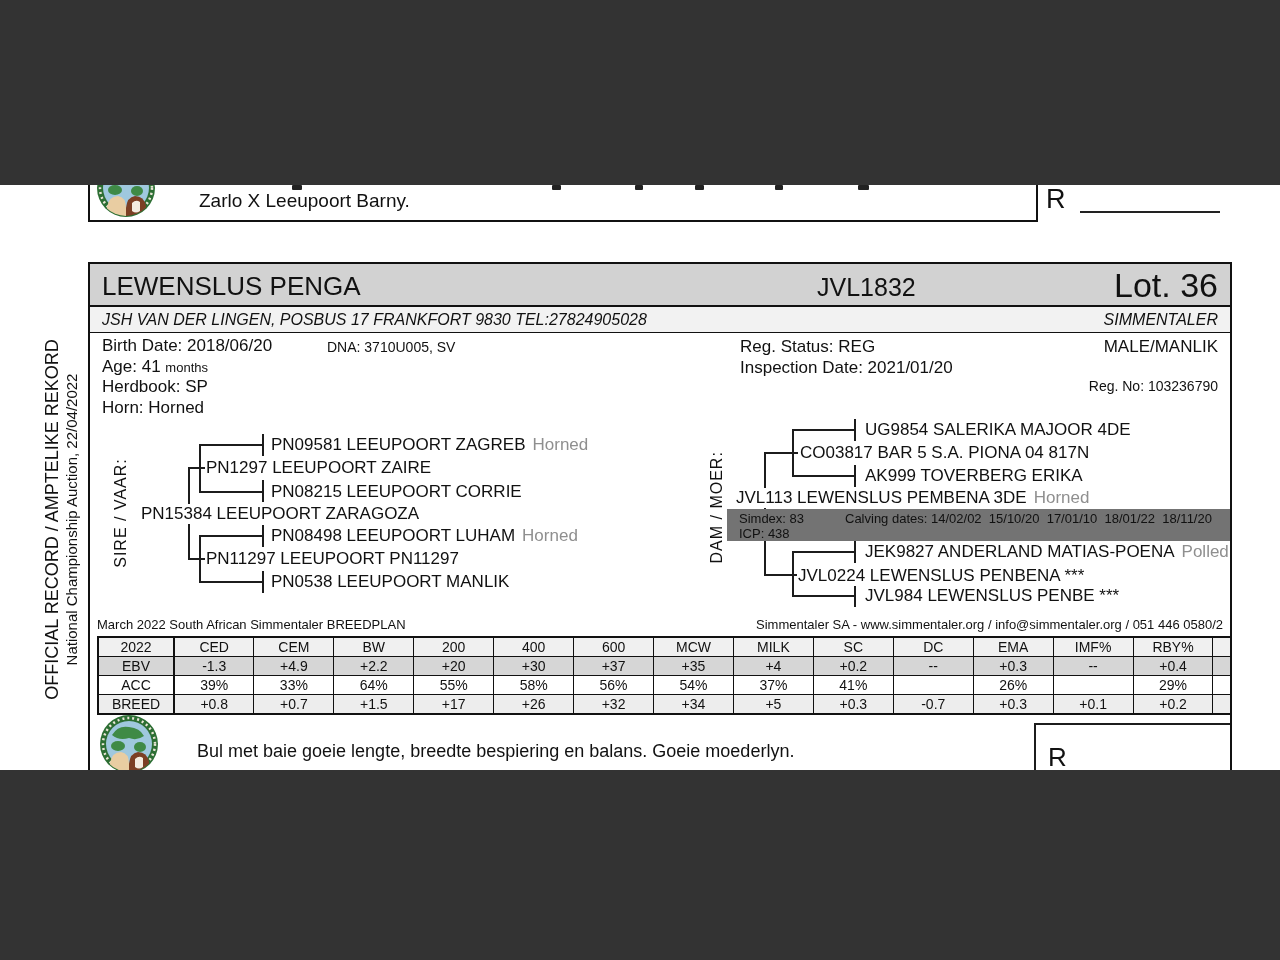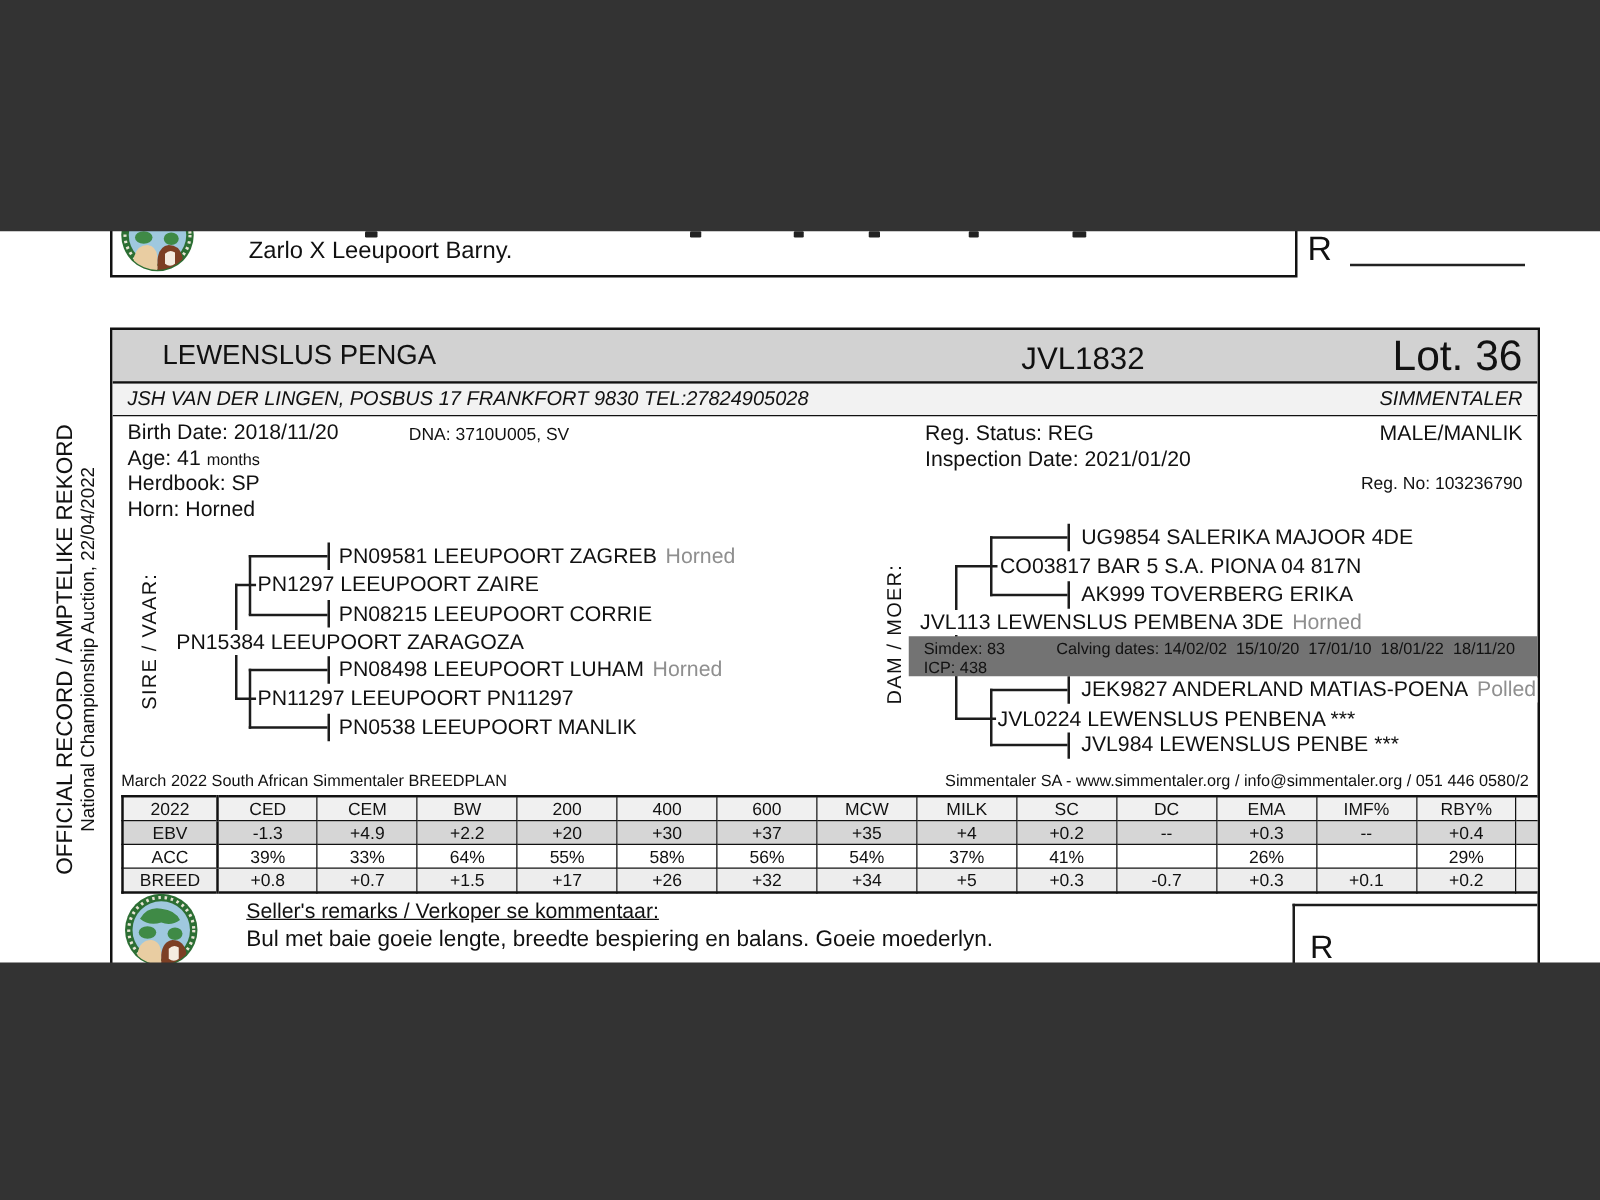--- a/index.html
+++ b/index.html
@@ -25,21 +25,21 @@
   .rot{position:absolute;transform:rotate(-90deg);transform-origin:center;
     white-space:nowrap;text-align:center;}
   #side1{width:380px;left:-138px;top:509px;font-size:18px;}
   #side2{width:380px;left:-119px;top:511px;font-size:15px;}
 
   
   #card{position:absolute;left:88px;top:262px;width:1140px;height:520px;
     border:2px solid #111;background:#fff;overflow:hidden;}
   #card-header{position:absolute;left:0;top:0;width:100%;height:41px;
     background:#d2d2d2;border-bottom:2px solid #111;}
-  #animal-name{position:absolute;left:12px;top:7px;font-size:22px;margin-left:28px;}
+  #animal-name{position:absolute;left:12px;top:7px;font-size:26px;}
   #animal-id{position:absolute;left:727px;top:9px;font-size:25px;}
   #lot-no{position:absolute;right:12px;top:2px;font-size:34px;}
   #card-subheader{position:absolute;left:0;top:43px;width:100%;height:25px;
     background:#f2f2f2;border-bottom:1px solid #111;font-style:italic;}
   #owner{position:absolute;left:12px;top:4px;font-size:16px;white-space:nowrap;}
   #breed{position:absolute;right:12px;top:4px;font-size:16px;}
 
   .info{position:absolute;font-size:17px;line-height:20px;white-space:nowrap;}
   .info-sm{position:absolute;font-size:14px;white-space:nowrap;}
   .unit{font-size:13px;}
@@ -126,21 +126,21 @@
     <span id="animal-name">LEWENSLUS PENGA</span>
     <span id="animal-id">JVL1832</span>
     <span id="lot-no">Lot. 36</span>
   </div>
 
   <div id="card-subheader">
     <span id="owner">JSH VAN DER LINGEN, POSBUS 17 FRANKFORT 9830 TEL:27824905028</span>
     <span id="breed">SIMMENTALER</span>
   </div>
 
-  <div class="info" style="left:12px;top:72px;">Birth Date: 2018/11/20</div>
+  <div class="info" style="left:12px;top:72px;">Birth Date: 2018/06/20</div>
   <div class="info" style="left:12px;top:93px;">
     <span>Age: 41</span>
     <span class="unit">months</span>
   </div>
   <div class="info" style="left:12px;top:113px;">Herdbook: SP</div>
   <div class="info" style="left:12px;top:134px;">Horn: Horned</div>
   <div class="info-sm" style="left:237px;top:75px;">DNA: 3710U005, SV</div>
   <div class="info" style="left:650px;top:73px;">Reg. Status: REG</div>
   <div class="info" style="left:650px;top:94px;">Inspection Date: 2021/01/20</div>
   <div class="info" style="right:12px;top:73px;">MALE/MANLIK</div>
@@ -285,21 +285,20 @@
       <td>+473</td>
     </tr>
   </tbody>
     </table>
 
   <div class="logo" style="left:9px;top:450px;">
     <svg width="60" height="60">
         <use href="#simlogo"></use>
       </svg>
   </div>
-  <div id="remarks-heading">Seller's remarks / Verkoper se kommentaar:</div>
   <div id="remarks-text">Bul met baie goeie lengte, breedte bespiering en balans. Goeie moederlyn.</div>
 
   <div class="ln" style="left:944px;top:459px;width:196px;height:2px;"></div>
   <div class="ln" style="left:944px;top:459px;width:2px;height:61px;"></div>
   <div id="price-r">R</div>
 
 </div>
 
 <div id="bar-top" class="bar"></div>
 <div id="bar-bottom" class="bar"></div>

